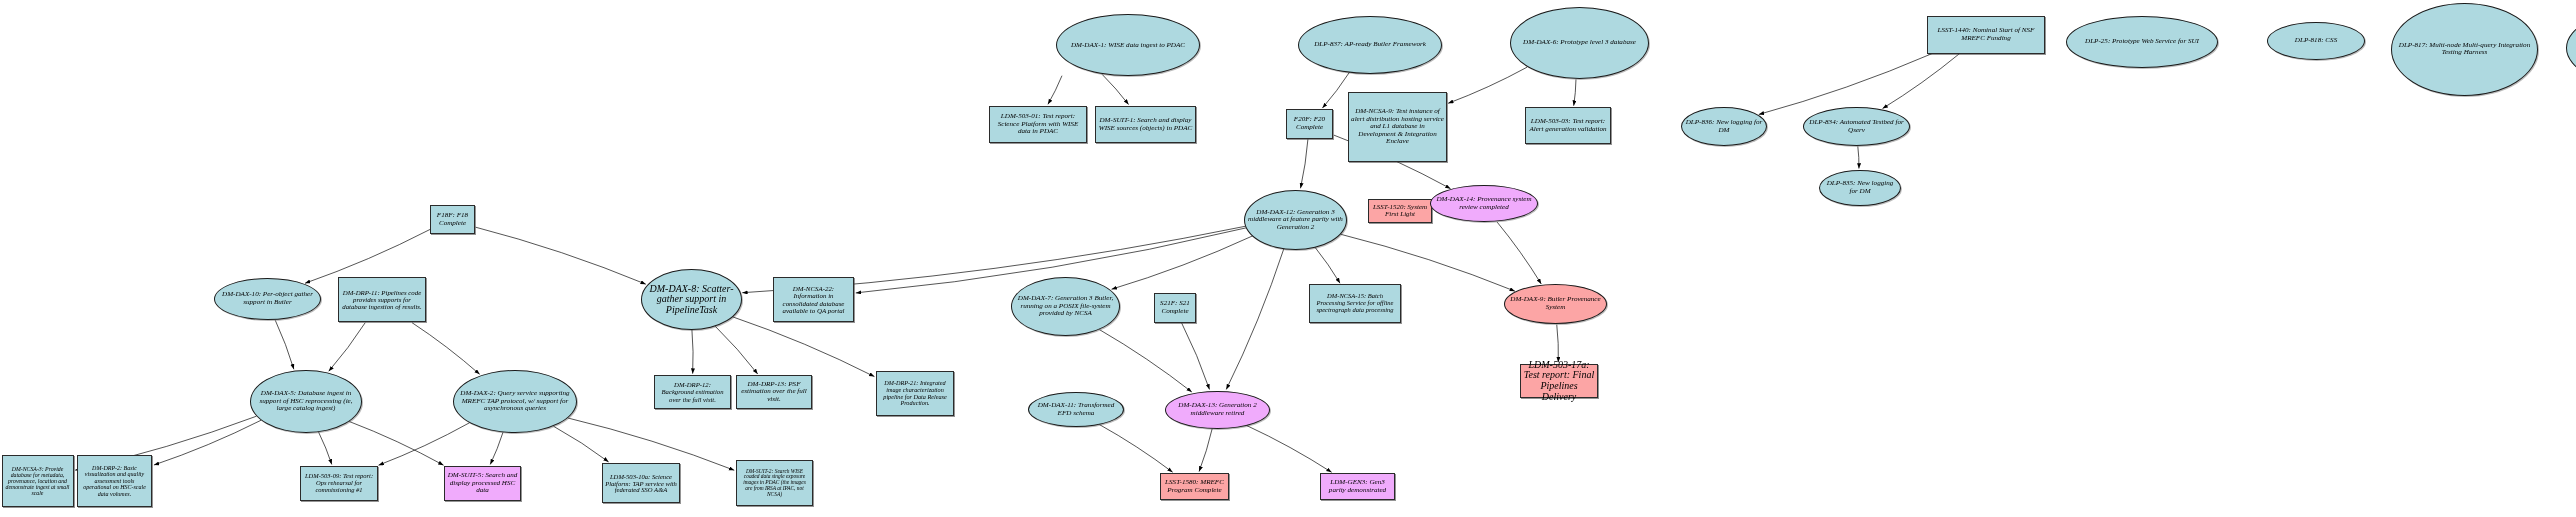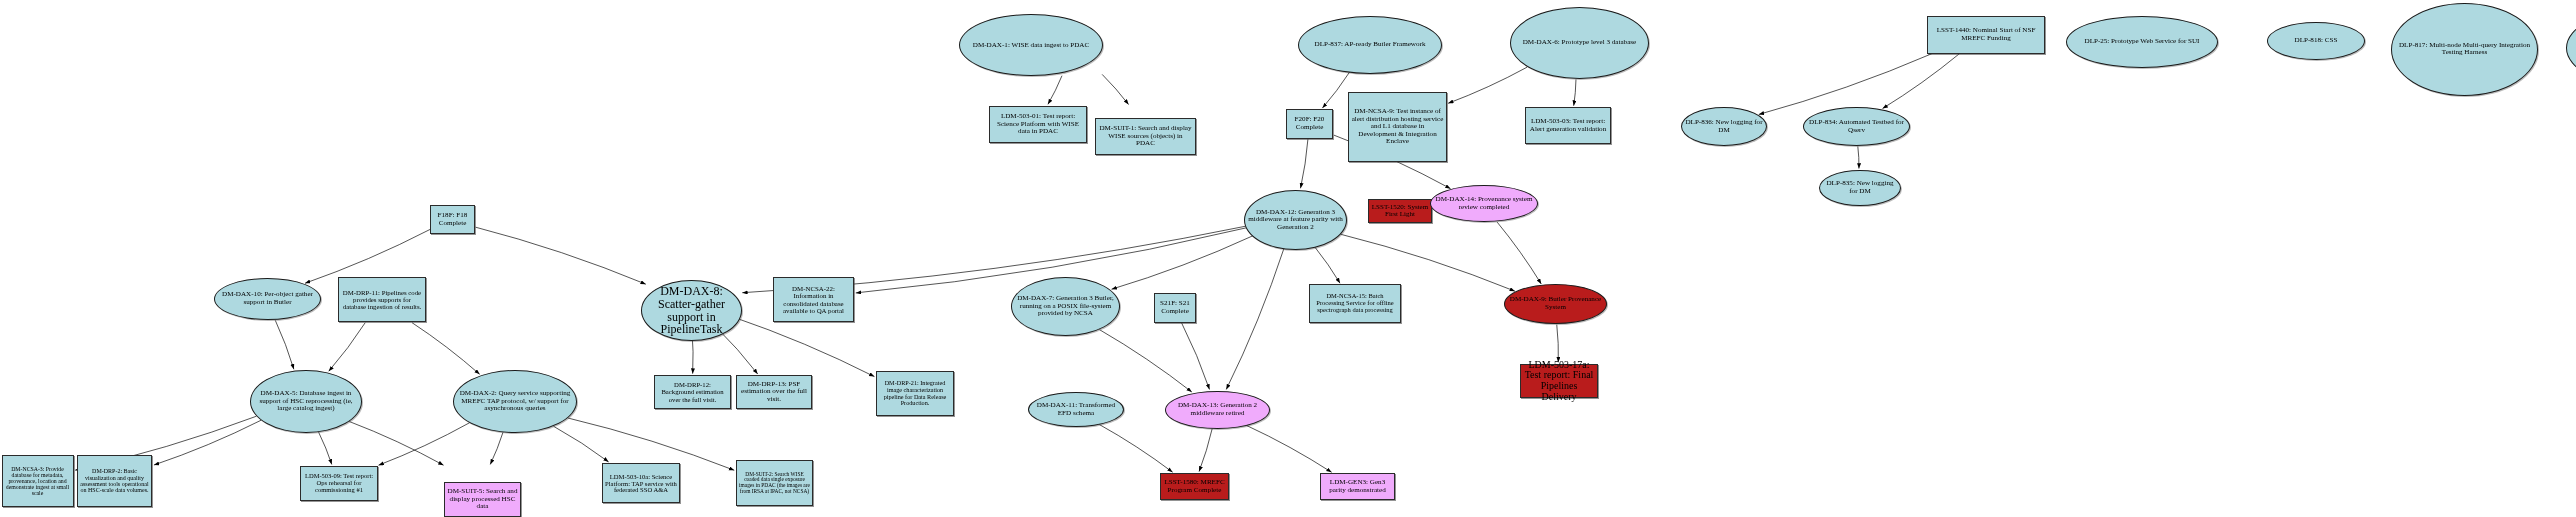--- a/index.html
+++ b/index.html
@@ -2,27 +2,27 @@
 <html style="font-size:8.2px"><head>
 <meta charset="utf-8">
 <title>DM Dependency Graph</title>
 <style>
   html,body{margin:0;padding:0;background:#ffffff;}
   #canvas{position:relative;width:3894px;height:518px;background:#fff;
           font-family:"Liberation Serif","DejaVu Serif",serif;}
   svg#edges{position:absolute;left:0;top:0;width:3894px;height:518px;overflow:visible;}
   .node{position:absolute;box-sizing:border-box;display:flex;align-items:center;
         justify-content:flex-end;text-align:center;color:#000;line-height:1.06;
-        font-size:7px;padding:1px 2.1px;}
+        font-size:7px;padding:1px 2.1px;font-style:italic;}
   .box{border:0.8px solid #2b2b2b;background:#aed9e0;
        box-shadow:1px 1px 0 rgba(60,60,60,.55);}
   .ell{border:0.8px solid #1b1b1b;background:#aed9e0;border-radius:50%;
        box-shadow:1px 1px 0 rgba(60,60,60,.35);}
   .orange{background:#f0abfc;}
-  .white{background:#b91c1c;}
+  .white{background:#fca5a5;}
   .node span{display:block;width:100%;}
 </style>
 </head>
 <body>
 
 <div id="canvas">
   <svg id="edges" viewBox="0 0 7558 1005" width="3894" height="518">
     <defs>
       <marker id="arw" markerWidth="9" markerHeight="9" refX="8" refY="3" orient="auto" markerUnits="strokeWidth">
         <path d="M0,0 L0,6 L8,3 z" fill="#000"></path>
@@ -71,21 +71,21 @@
         <path d="M1102.0827640373566,811.0657588825096 Q1267.1620012068759,850.4971083982184 1425.1378793790218,912.5423159878438" fill="none" stroke="#000000" stroke-width="1.3" marker-end="url(#arw)"></path>
         <path d="M1342.9832838353684,639.9970301221002 Q1346.6667639152054,682.4491380422237 1344.400006942998,725.0004165798812" fill="none" stroke="#000000" stroke-width="1.3" marker-end="url(#arw)"></path>
         <path d="M1388.2396340657986,633.0195883240233 Q1432.702441038185,676.5034922460329 1470.673575150177,725.757772043949" fill="none" stroke="#000000" stroke-width="1.3" marker-end="url(#arw)"></path>
         <path d="M1422.270292751376,614.8466902615249 Q1563.8109503583594,663.1937173289087 1697.235693711206,730.7883224634809" fill="none" stroke="#000000" stroke-width="1.3" marker-end="url(#arw)"></path>
         <path d="M2133.5506881099564,823.6425302233988 Q2208.036689002422,865.0162584784607 2276.03220848932,916.3636931600781" fill="none" stroke="#000000" stroke-width="1.3" marker-end="url(#arw)"></path>
         <path d="M2352.77002948689,831.7750682737011 Q2342.9603470510847,874.3438313616118 2327.3157636853994,915.1307958434182" fill="none" stroke="#000000" stroke-width="1.3" marker-end="url(#arw)"></path>
         <path d="M2420.0992764842376,825.9012650504671 Q2505.557900514307,865.4669075040001 2584.6709334815955,916.5525659473482" fill="none" stroke="#000000" stroke-width="1.3" marker-end="url(#arw)"></path>
       </g>
   </svg>
   <div id="node-layer">
-      <div class="node ell" style="left: 959px; top: 14.4px; width: 144px; height: 62px; font-size: 7.1px;">
+      <div class="node ell" style="left: 1056px; top: 14.4px; width: 144px; height: 62px; font-size: 7.1px;">
         <span>DM-DAX-1: WISE data ingest to PDAC</span>
       </div>
       <div class="node ell" style="left: 1298px; top: 15.5px; width: 144px; height: 58px; font-size: 7.1px;">
         <span>DLP-837: AP-ready Butler Framework</span>
       </div>
       <div class="node ell" style="left: 1510px; top: 7.2px; width: 139px; height: 72px; font-size: 7.1px;">
         <span>DM-DAX-6: Prototype level 3 database</span>
       </div>
       <div class="node box" style="left: 1927px; top: 15.5px; width: 118px; height: 38px; font-size: 7.1px;">
         <span>LSST-1440: Nominal Start of NSF MREFC Funding</span>
@@ -98,21 +98,21 @@
       </div>
       <div class="node ell" style="left: 2391px; top: 2.6px; width: 147px; height: 93px; font-size: 7.1px;">
         <span>DLP-817: Multi-node Multi-query Integration Testing Harness</span>
       </div>
       <div class="node ell" style="left: 2566px; top: 9.3px; width: 155px; height: 78px; font-size: 7.1px;">
         <span>DLP-805: Distributed Database and Table Management</span>
       </div>
       <div class="node box" style="left: 989px; top: 106px; width: 98px; height: 37px; font-size: 7.1px;">
         <span>LDM-503-01: Test report: Science Platform with WISE data in PDAC</span>
       </div>
-      <div class="node box" style="left: 1095px; top: 118px; width: 101px; height: 37px; font-size: 7.1px;">
+      <div class="node box" style="left: 1095px; top: 106px; width: 101px; height: 37px; font-size: 7.1px;">
         <span>DM-SUIT-1: Search and display WISE sources (objects) in PDAC</span>
       </div>
       <div class="node box" style="left: 1286px; top: 109px; width: 47px; height: 30px; font-size: 7.1px;">
         <span>F20F: F20 Complete</span>
       </div>
       <div class="node box" style="left: 1348px; top: 92px; width: 99px; height: 70px; font-size: 7.1px;">
         <span>DM-NCSA-9: Test instance of alert distribution hosting service and L1 database in Development &amp; Integration Enclave</span>
       </div>
       <div class="node box" style="left: 1525px; top: 107px; width: 86px; height: 37px; font-size: 7.1px;">
         <span>LDM-503-03: Test report: Alert generation validation</span>
@@ -137,21 +137,21 @@
       </div>
       <div class="node ell orange" style="left: 1430px; top: 185px; width: 108px; height: 37px; font-size: 7.1px;">
         <span>DM-DAX-14: Provenance system review completed</span>
       </div>
       <div class="node ell" style="left: 214px; top: 278px; width: 107px; height: 42px; font-size: 7.1px;">
         <span>DM-DAX-10: Per-object gather support in Butler</span>
       </div>
       <div class="node box" style="left: 338px; top: 277px; width: 88px; height: 45px; font-size: 6.8px;">
         <span>DM-DRP-11: Pipelines code provides supports for database ingestion of results.</span>
       </div>
-      <div class="node ell" style="left: 641px; top: 280px; width: 101px; height: 61px; font-size: 12px;">
+      <div class="node ell" style="left: 641px; top: 269px; width: 101px; height: 61px; font-size: 10px;">
         <span>DM-DAX-8: Scatter-gather support in PipelineTask</span>
       </div>
       <div class="node box" style="left: 773px; top: 277px; width: 81px; height: 45px; font-size: 6.9px;">
         <span>DM-NCSA-22: Information in consolidated database available to QA portal</span>
       </div>
       <div class="node ell" style="left: 1011px; top: 277px; width: 109px; height: 59px; font-size: 7.1px;">
         <span>DM-DAX-7: Generation 3 Butler, running on a POSIX file-system provided by NCSA</span>
       </div>
       <div class="node box" style="left: 1154px; top: 293px; width: 42px; height: 30px; font-size: 7.1px;">
         <span>S21F: S21 Complete</span>
@@ -173,21 +173,21 @@
       </div>
       <div class="node ell" style="left: 250px; top: 370px; width: 112px; height: 63px; font-size: 7.1px;">
         <span>DM-DAX-5: Database ingest in support of HSC reprocessing (ie, large catalog ingest)</span>
       </div>
       <div class="node ell" style="left: 453px; top: 370px; width: 124px; height: 63px; font-size: 7.1px;">
         <span>DM-DAX-2: Query service supporting MREFC TAP protocol, w/ support for asynchronous queries</span>
       </div>
       <div class="node box" style="left: 300px; top: 466px; width: 78px; height: 35px; font-size: 6.5px;">
         <span>LDM-503-09: Test report: Ops rehearsal for commissioning #1</span>
       </div>
-      <div class="node box orange" style="left: 444px; top: 482px; width: 77px; height: 35px; font-size: 7.1px;">
+      <div class="node box orange" style="left: 444px; top: 466px; width: 77px; height: 35px; font-size: 7.1px;">
         <span>DM-SUIT-5: Search and display processed HSC data</span>
       </div>
       <div class="node box" style="left: 602px; top: 463px; width: 78px; height: 40px; font-size: 6.6px;">
         <span>LDM-503-10a: Science Platform: TAP service with federated SSO A&amp;A</span>
       </div>
       <div class="node box" style="left: 736px; top: 460px; width: 77px; height: 46px; font-size: 5.4px;">
         <span>DM-SUIT-2: Search WISE coaded data single exposure images in PDAC (the images are from IRSA at IPAC, not NCSA)</span>
       </div>
       <div class="node box" style="left: 654px; top: 375px; width: 77px; height: 34px; font-size: 6.7px;">
         <span>DM-DRP-12: Background estimation over the full visit.</span>

